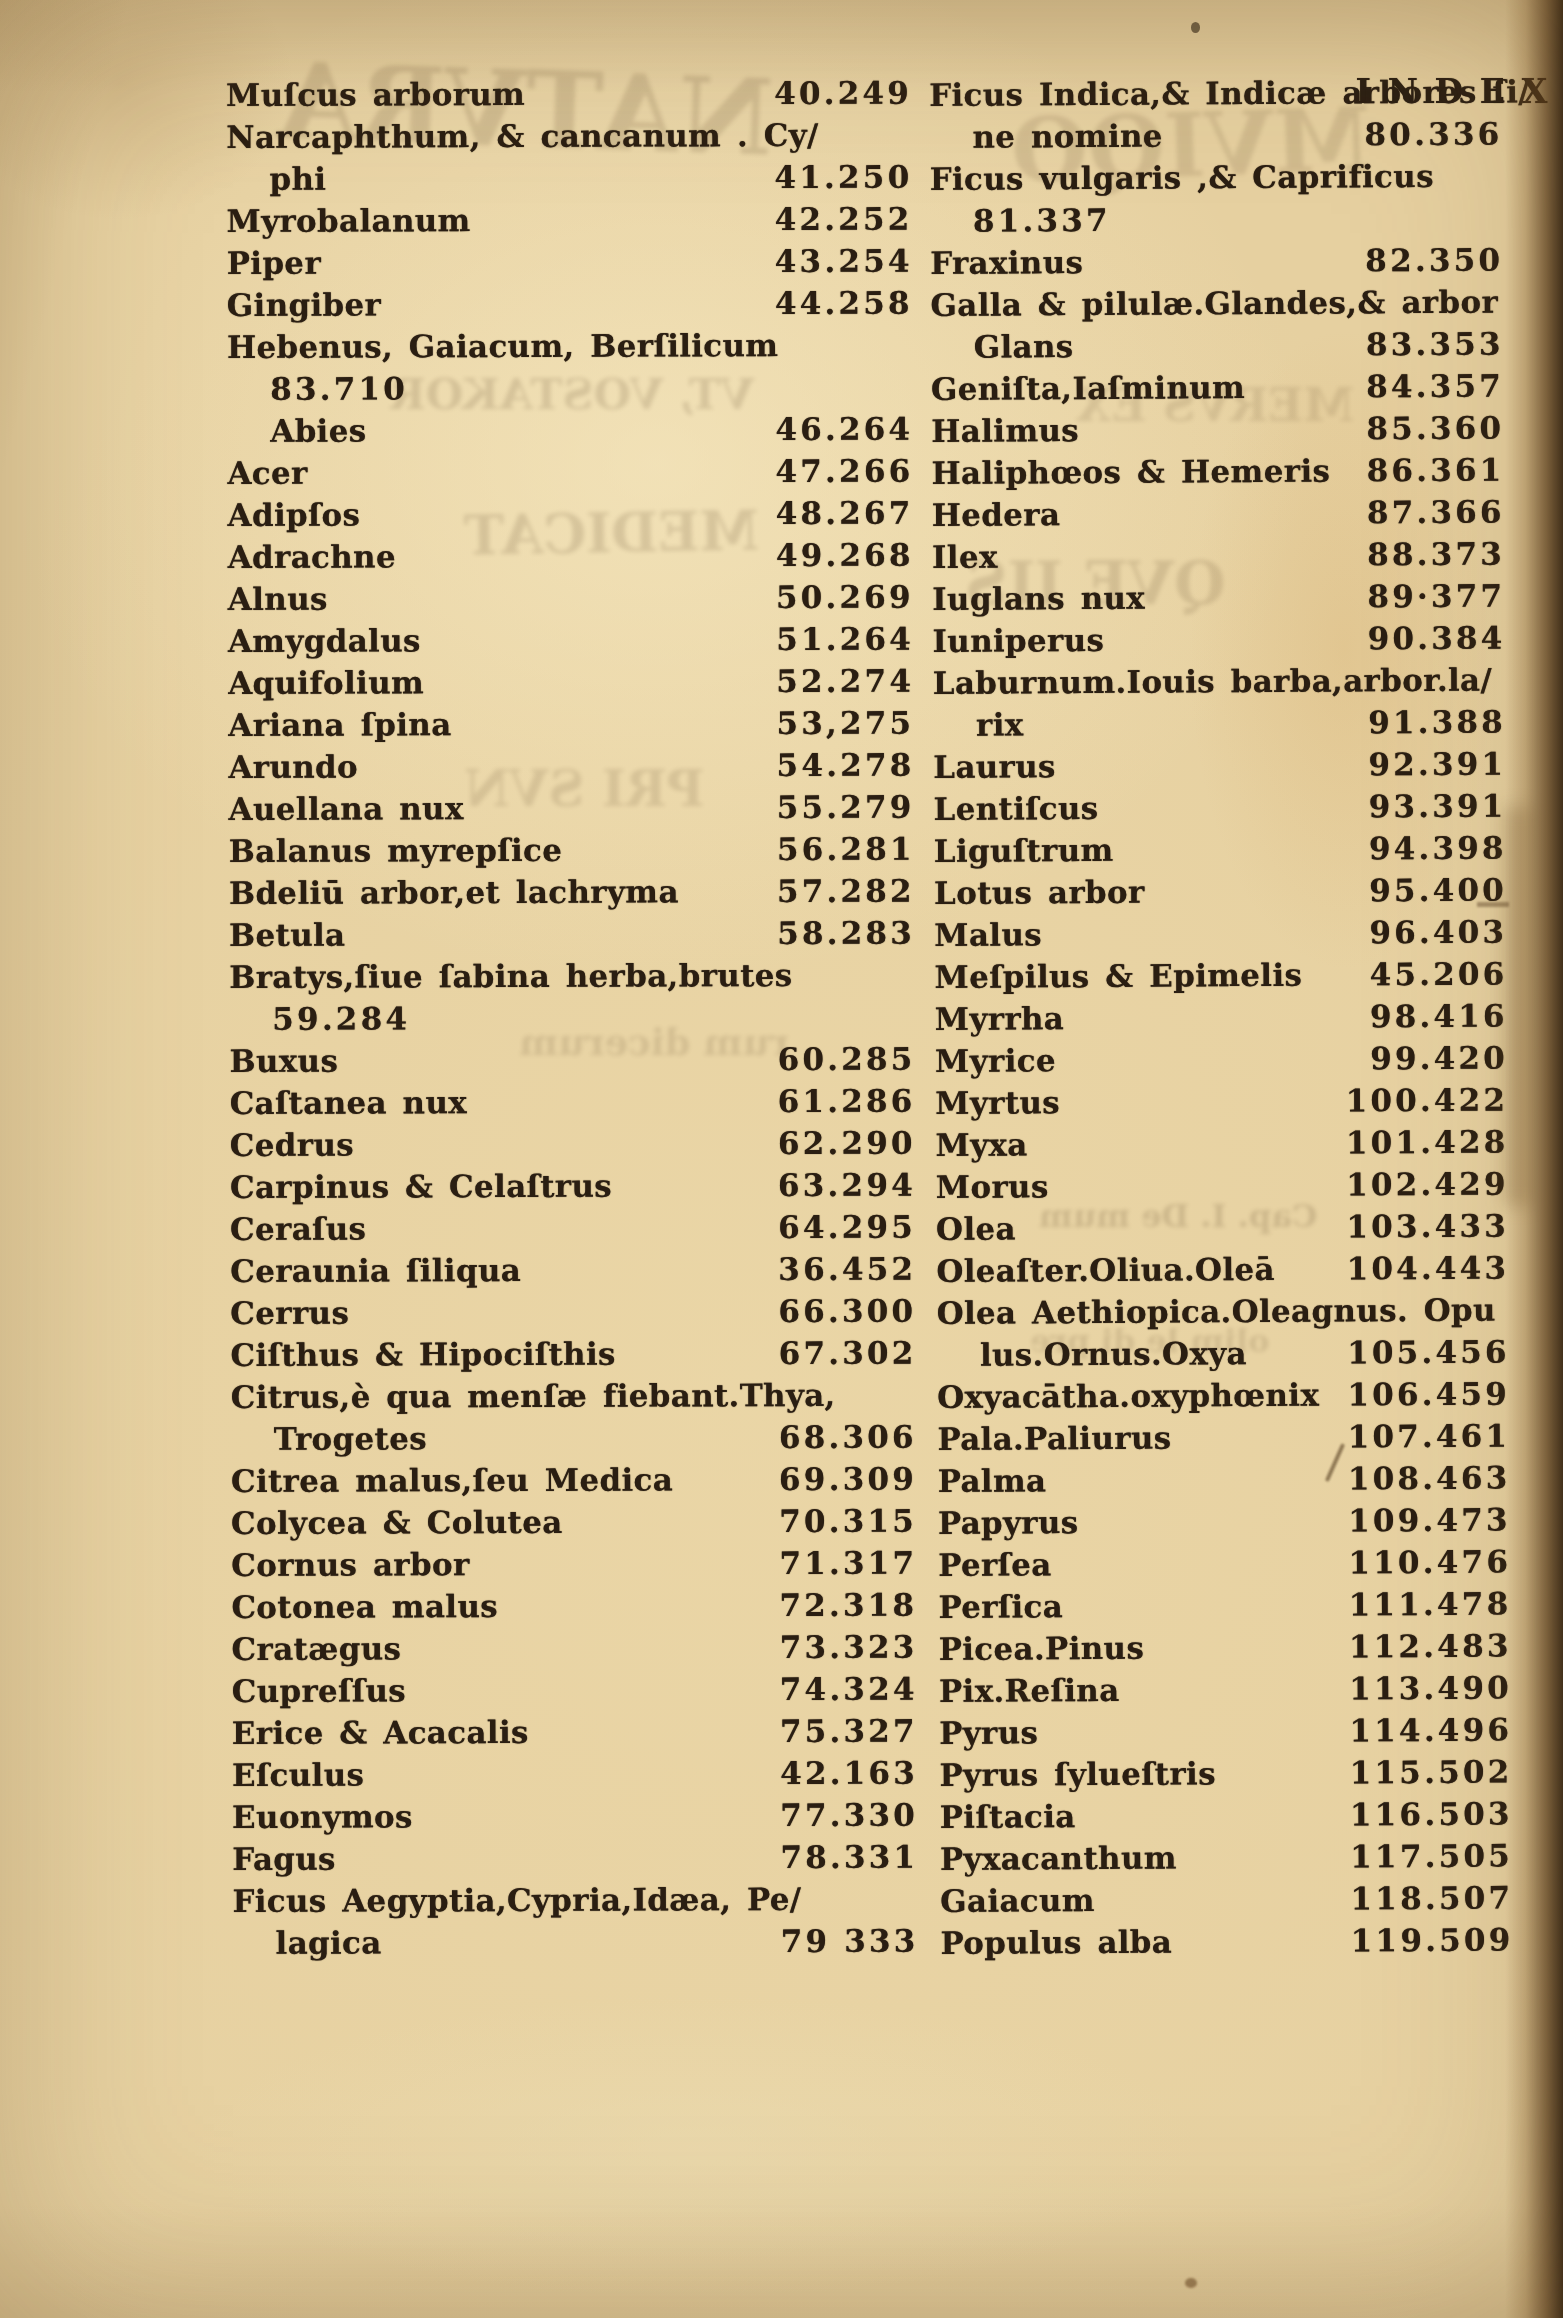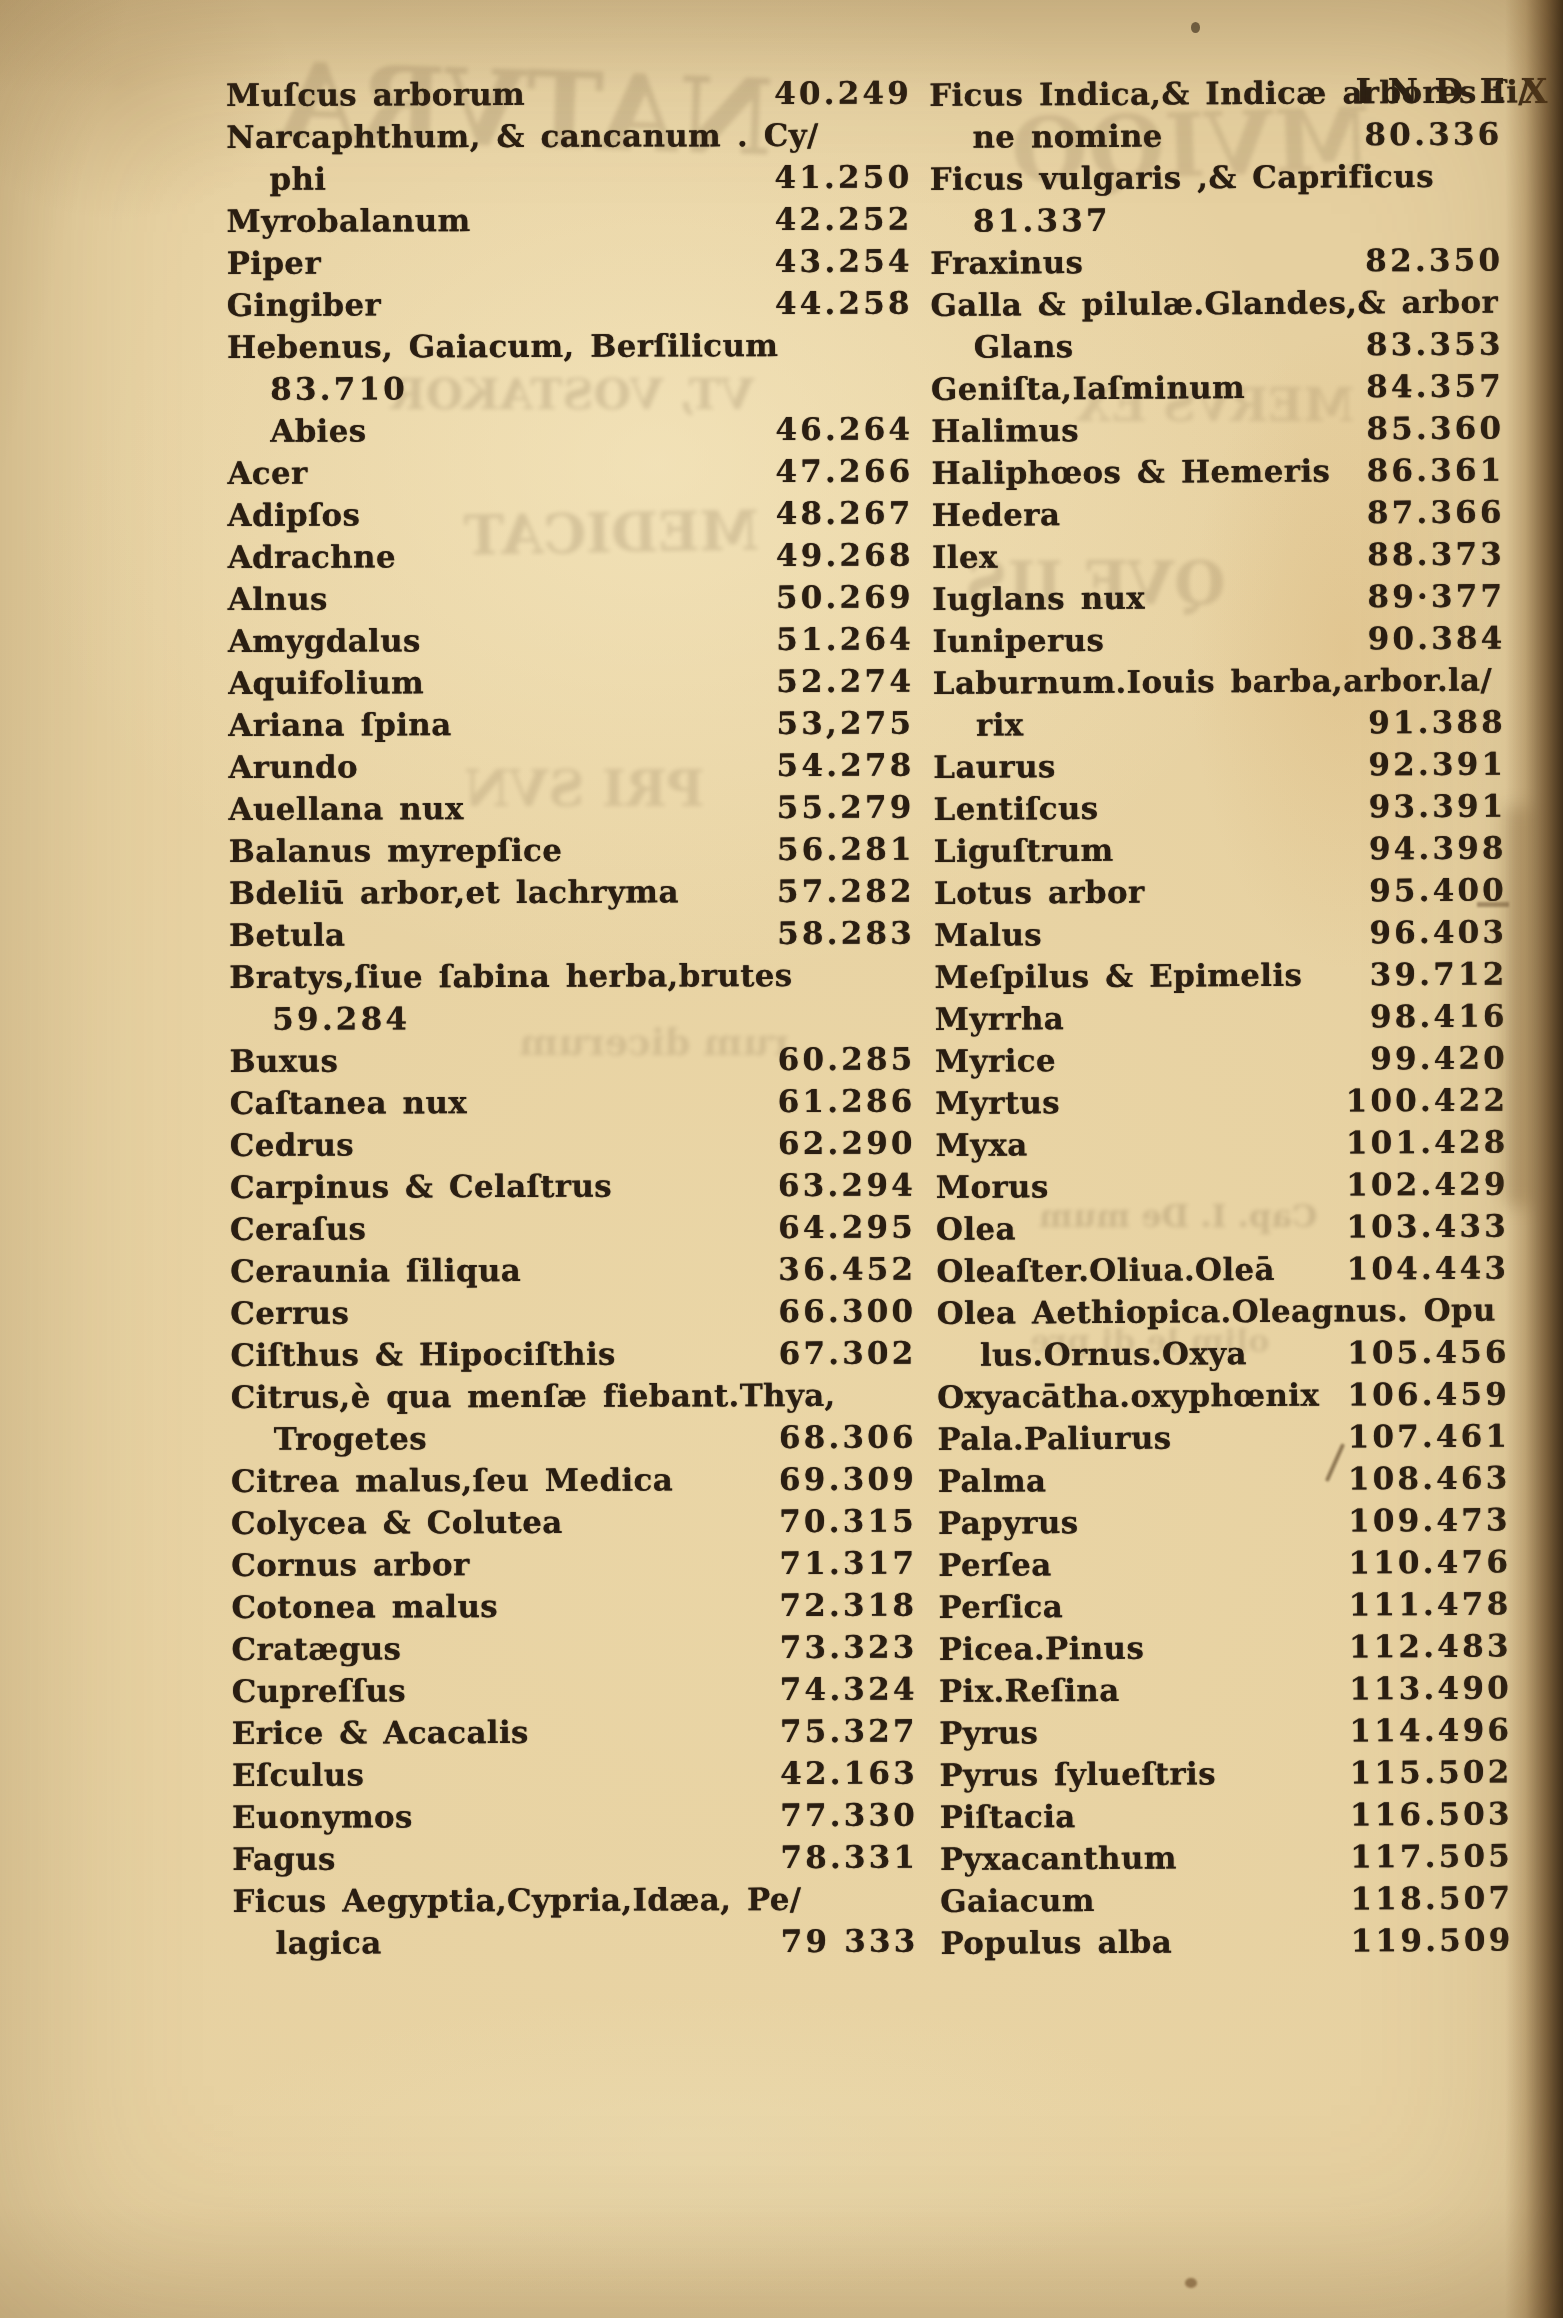--- a/index.html
+++ b/index.html
@@ -326,21 +326,21 @@
       <div class="line">
         <span class="name">Lotus arbor</span>
         <span class="num">95.400</span>
       </div>
       <div class="line">
         <span class="name">Malus</span>
         <span class="num">96.403</span>
       </div>
       <div class="line">
         <span class="name">Meſpilus &amp; Epimelis</span>
-        <span class="num">39.712</span>
+        <span class="num">45.206</span>
       </div>
       <div class="line">
         <span class="name">Myrrha</span>
         <span class="num">98.416</span>
       </div>
       <div class="line">
         <span class="name">Myrice</span>
         <span class="num">99.420</span>
       </div>
       <div class="line">

